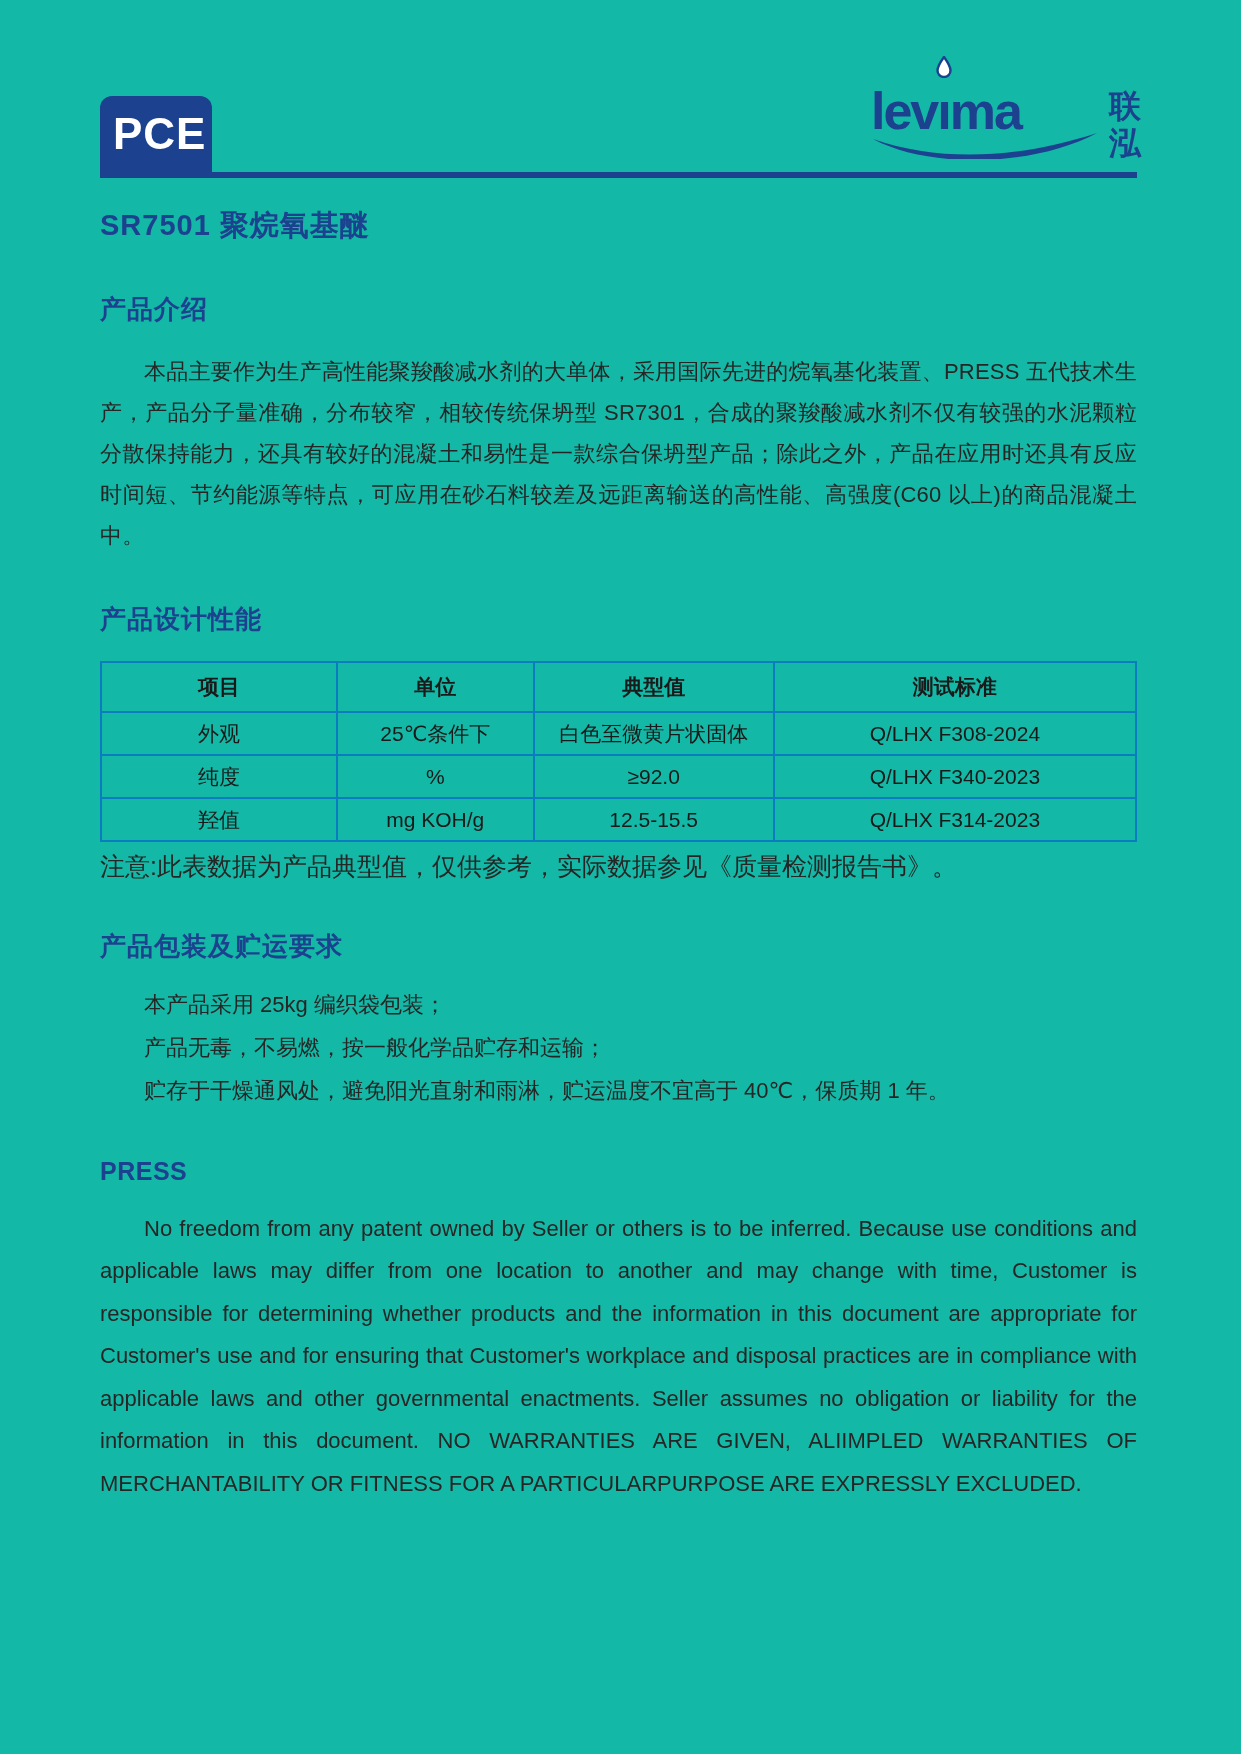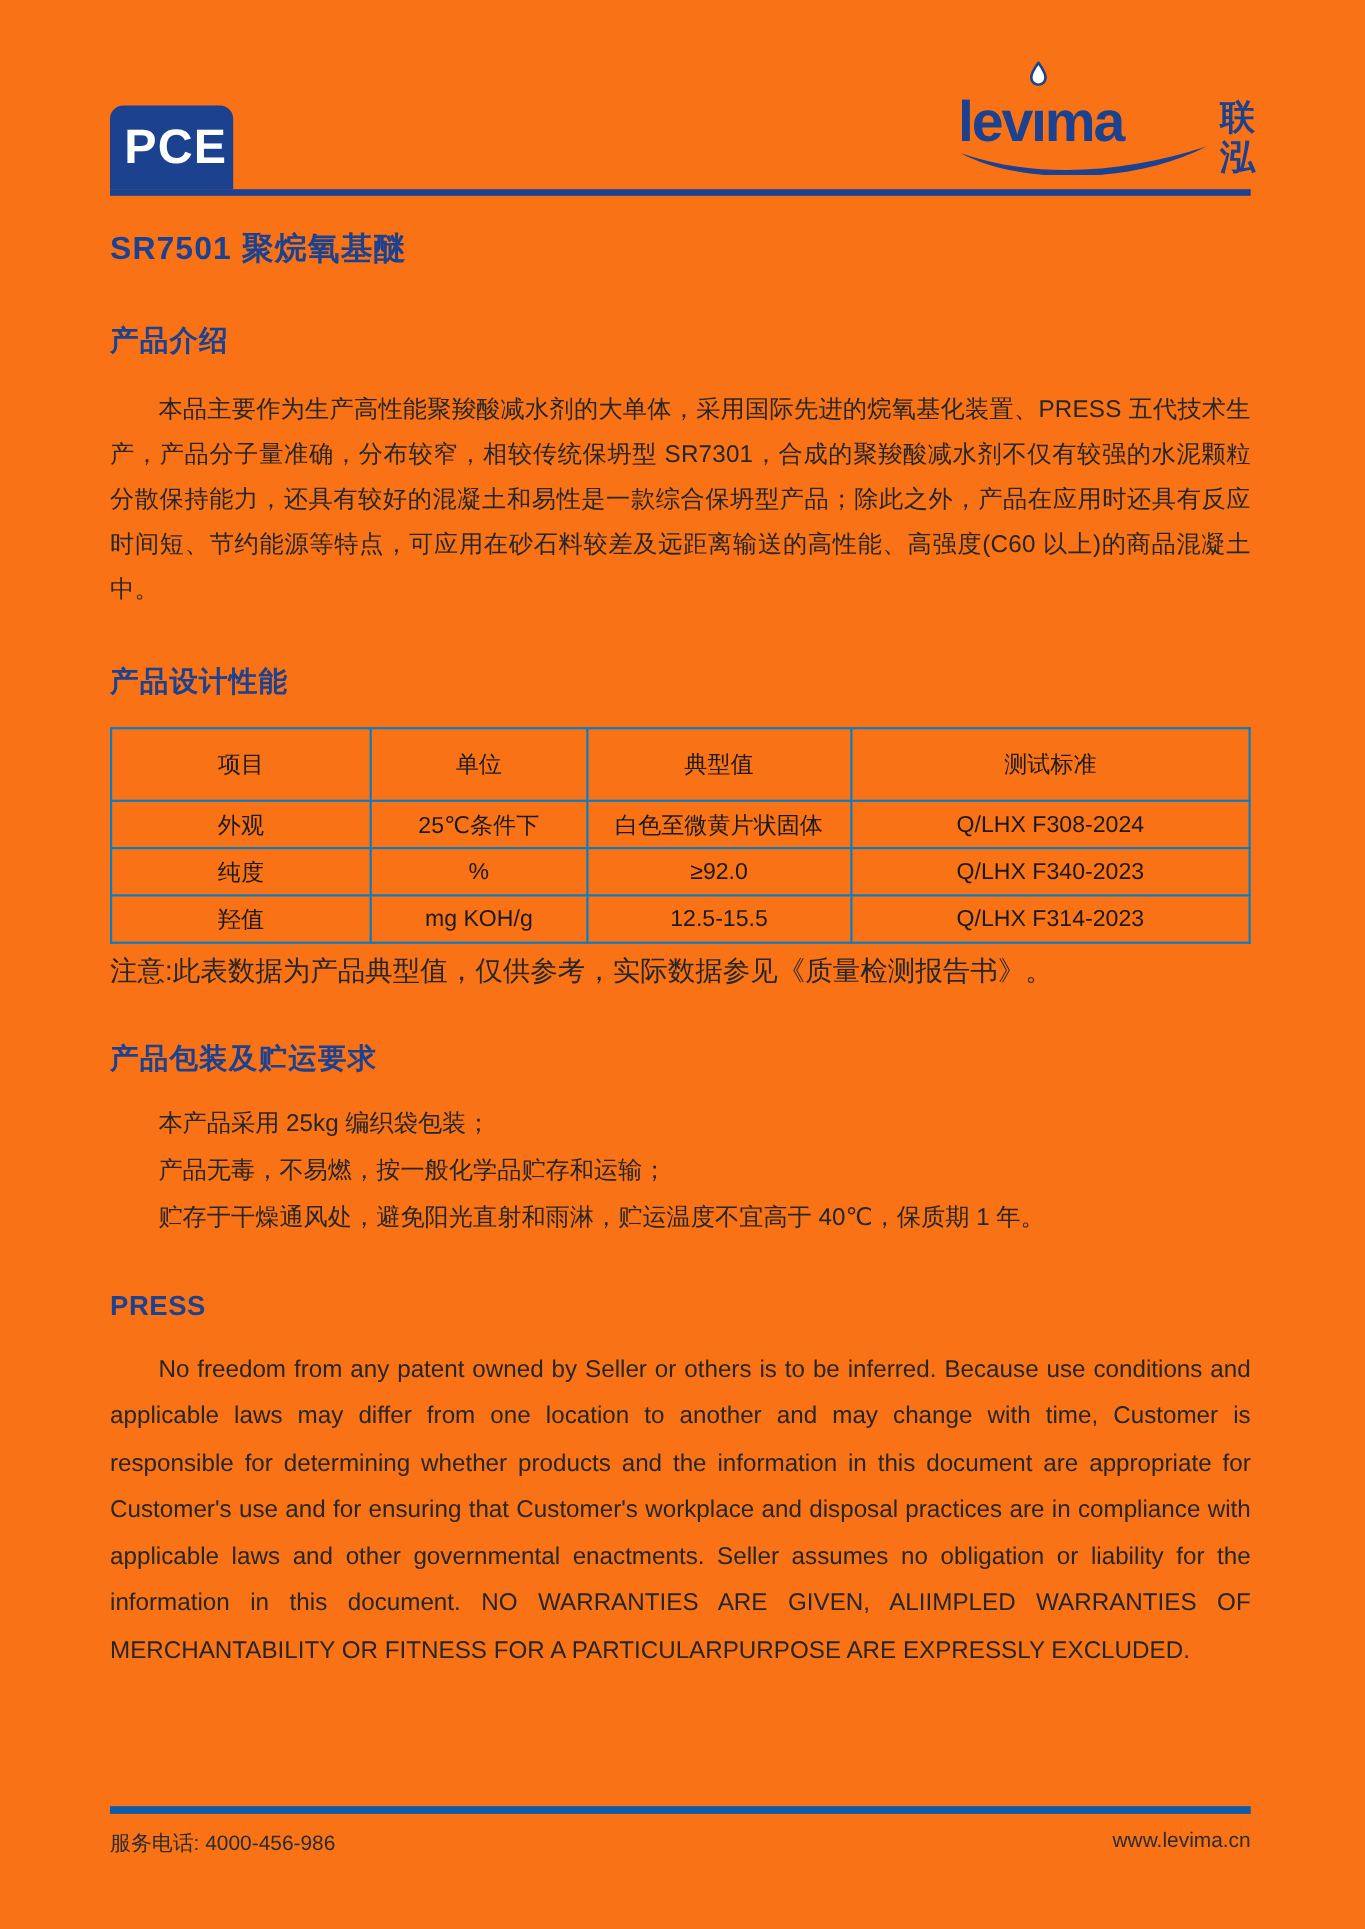--- a/index.html
+++ b/index.html
@@ -4,21 +4,21 @@
 <style>
   * { margin: 0; padding: 0; box-sizing: border-box; }
   html, body { background: #ffffff; }
   body { font-family: "Liberation Sans", "DejaVu Sans", sans-serif; }
 
   .page {
     position: relative;
     width: 1241px;
     height: 1754px;
     margin: 0 auto;
-    background: #f97316;
+    background: #14b8a6;
     overflow: hidden;
   }
   .content {
     position: relative;
     margin: 0 104px 0 100px; 
   }
 
   
   .header {
     padding-top: 88px;
@@ -119,21 +119,21 @@
     border-collapse: collapse;
     table-layout: fixed;
   }
   .spec-table th, .spec-table td {
     border: 2px solid #0C7CC0;
     text-align: center;
     vertical-align: middle;
     font-size: 21px;
     color: #1a1a1a;
   }
-  .spec-table th { height: 66px; font-weight: 400; margin-left: 32px; }
+  .spec-table th { height: 50px; font-weight: 700; margin-left: 32px; }
   .spec-table td { height: 43px; font-weight: 400; }
   .col-item { width: 22.8%; }
   .col-unit { width: 19.0%; }
   .col-typ  { width: 23.2%; }
   .col-std  { width: 35.0%; }
 
   .table-note {
     margin-top: 8px;
     font-size: 25px;
     color: #262626;
@@ -254,20 +254,13 @@
       <div class="pack-line">本产品采用 25kg 编织袋包装；</div>
       <div class="pack-line">产品无毒，不易燃，按一般化学品贮存和运输；</div>
       <div class="pack-line">贮存于干燥通风处，避免阳光直射和雨淋，贮运温度不宜高于 40℃，保质期 1 年。</div>
     </div>
 
     <div class="notice-heading">PRESS</div>
     <p class="notice-para">No freedom from any patent owned by Seller or others is to be inferred. Because use conditions and applicable laws may differ from one location to another and may change with time, Customer is responsible for determining whether products and the information in this document are appropriate for Customer's use and for ensuring that Customer's workplace and disposal practices are in compliance with applicable laws and other governmental enactments. Seller assumes no obligation or liability for the information in this document. NO WARRANTIES ARE GIVEN, ALIIMPLED WARRANTIES OF MERCHANTABILITY OR FITNESS FOR A PARTICULARPURPOSE ARE EXPRESSLY EXCLUDED.</p>
 
   </div>
 
-  <div class="footer">
-    <div class="footer-rule"></div>
-    <div class="footer-row">
-      <span>服务电话: 4000-456-986</span>
-      <span>www.levima.cn</span>
-    </div>
-  </div>
 </div>
 
 </body></html>

